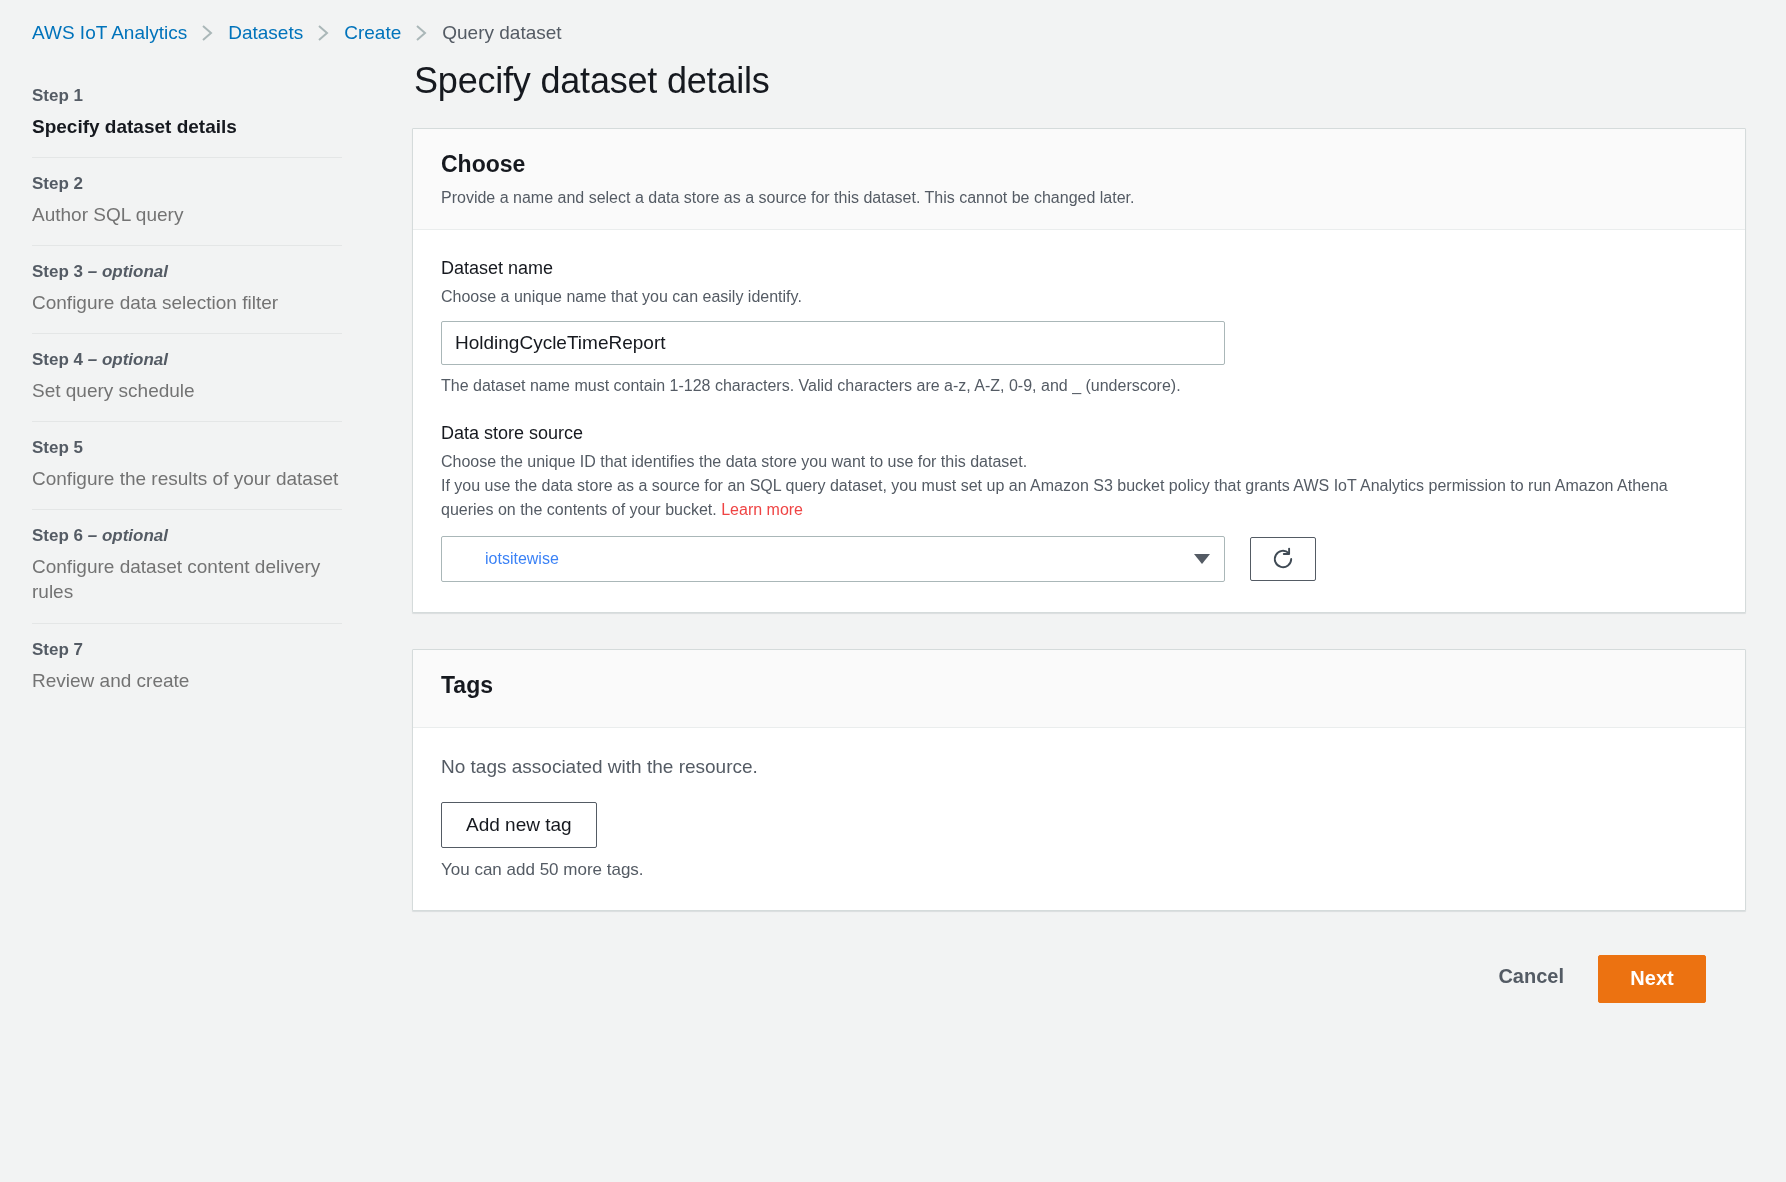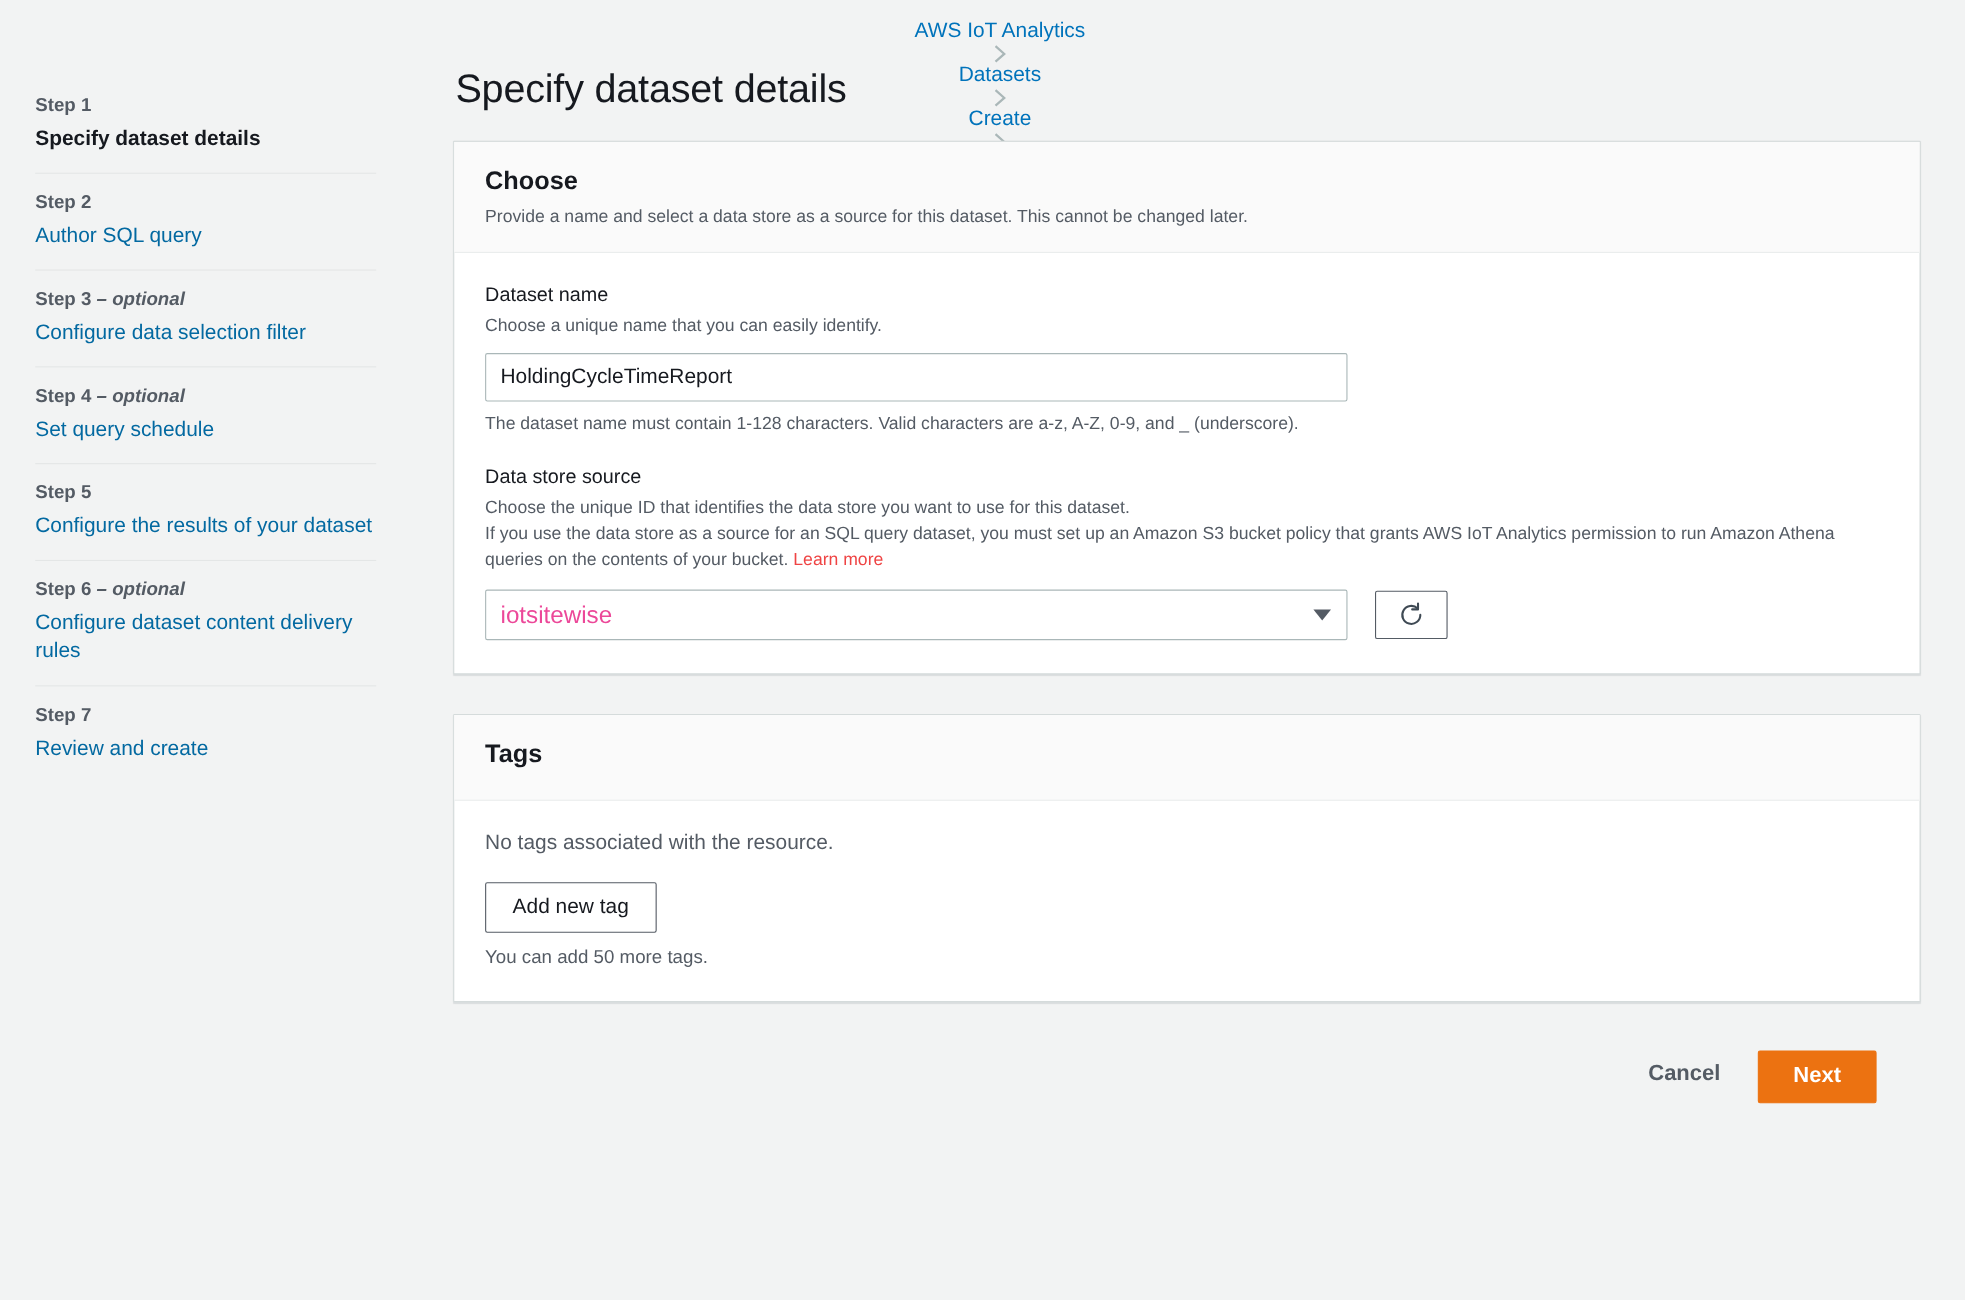--- a/index.html
+++ b/index.html
@@ -12,21 +12,20 @@
     overflow: hidden;
   }
   .page { position: relative; width: 1786px; height: 1182px; }
 
   
   .breadcrumb {
     display: flex; align-items: center;
     padding: 18px 0 0 32px;
     font-size: 19px;
     height: 48px;
-    flex-direction: column;
   }
   .crumb-link { color: #0073bb; cursor: pointer; white-space: nowrap; }
   .crumb-current { color: #545b64; white-space: nowrap; }
   .crumb-sep {
     margin: 0 14px; color: #aab7b8; font-size: 19px; line-height: 1;
     display: inline-flex; align-items: center;
   }
   .crumb-sep svg { display: block; }
 
   
@@ -34,21 +33,21 @@
   .sidebar { width: 310px; flex: 0 0 310px; padding-top: 22px; }
   .content { flex: 1; padding-left: 70px; padding-right: 40px; }
 
   
   .step { padding: 16px 0 18px 0; border-bottom: 1px solid #e4e6e6; }
   .step:last-child { border-bottom: none; }
   .step-num {
     font-size: 17px; font-weight: bold; color: #545b64; margin-bottom: 8px;
   }
   .step-num .opt { font-weight: bold; font-style: italic; }
-  .step-label { font-size: 19px; color: #0369a1; line-height: 1.32; }
+  .step-label { font-size: 19px; color: #737373; line-height: 1.32; }
   .step.active .step-num { color: #545b64; }
   .step.active .step-label { color: #16191f; font-weight: bold; }
 
   
   .page-title {
     font-size: 36px; font-weight: normal; color: #16191f;
     margin: 12px 0 26px 2px; letter-spacing: -0.2px;
   }
 
   
@@ -86,21 +85,21 @@
   }
 
   .select-row { display: flex; align-items: center; margin-top: 13px; gap: 25px; }
   .select-box {
     position: relative;
     width: 784px; height: 46px;
     border: 1px solid #aab7b8; border-radius: 2px;
     background: #fff; cursor: pointer;
     display: flex; align-items: center; padding: 0 13px;
   }
-  .select-value { font-size: 22px; color: #ec4899; }
+  .select-value { font-size: 16px; color: #3b82f6; margin-left: 30px; }
   .caret {
     position: absolute; right: 14px; top: 50%; transform: translateY(-50%);
     width: 0; height: 0;
     border-left: 8px solid transparent;
     border-right: 8px solid transparent;
     border-top: 10px solid #545b64;
   }
   .icon-btn {
     width: 66px; height: 44px;
     border: 1px solid #545b64; border-radius: 2px;

